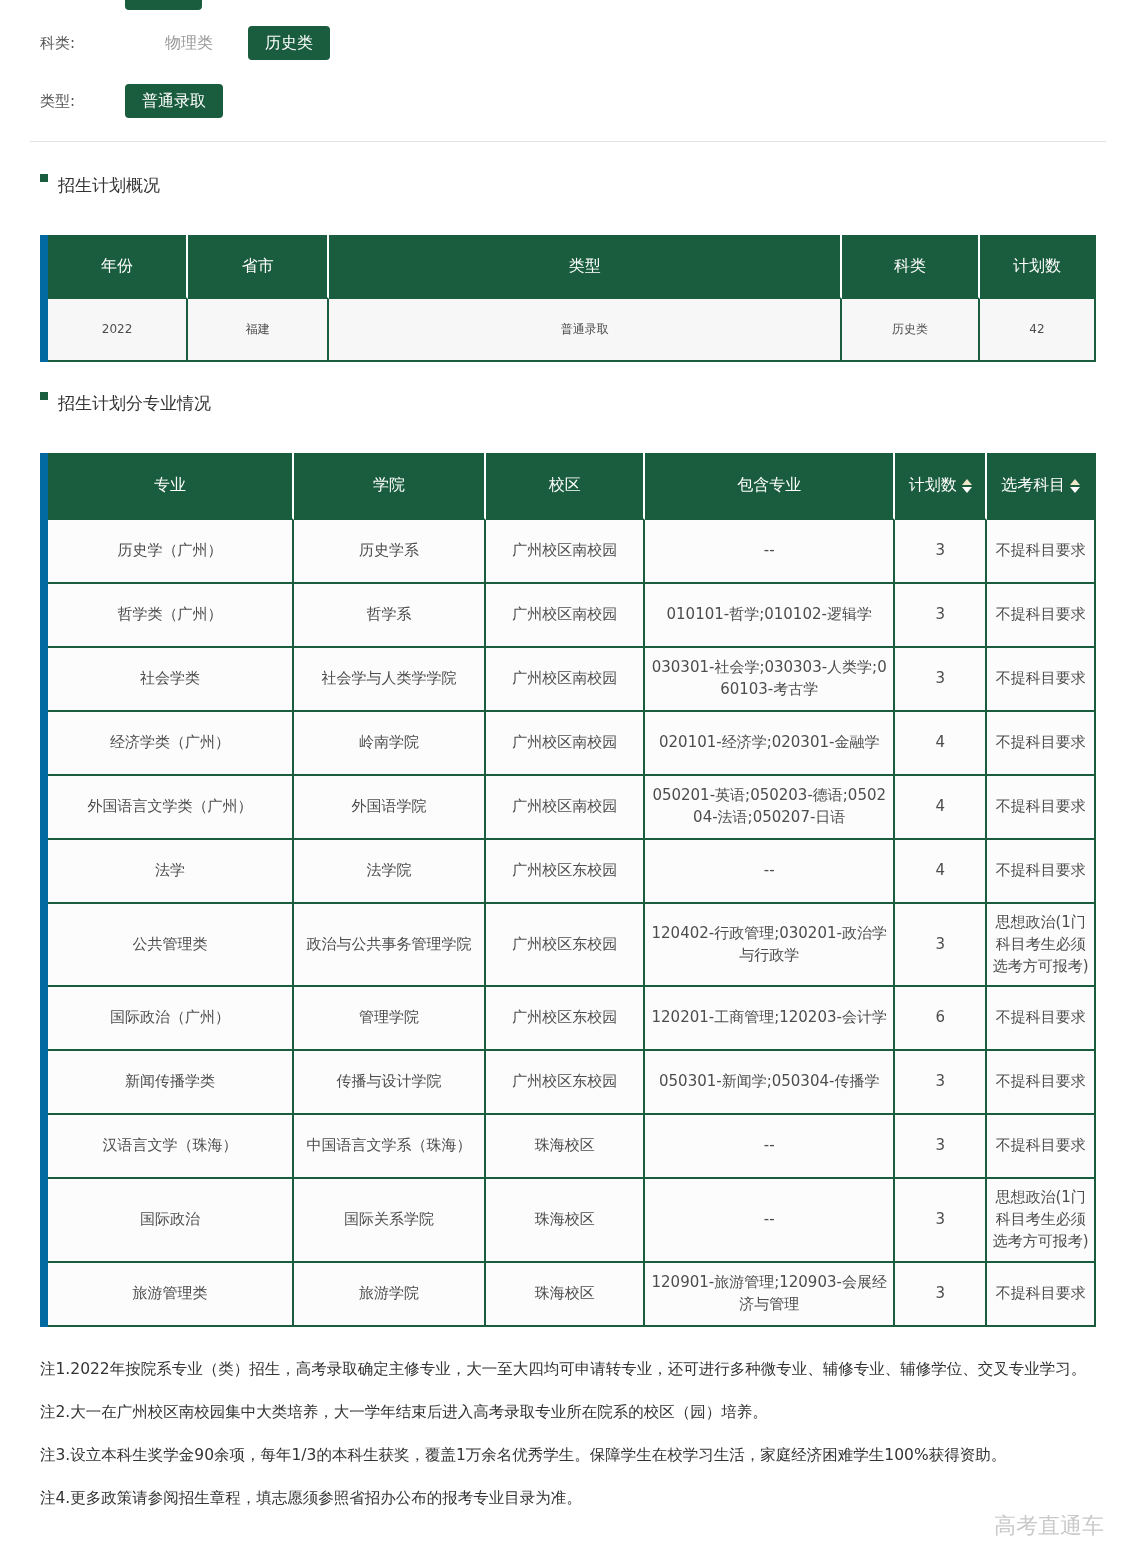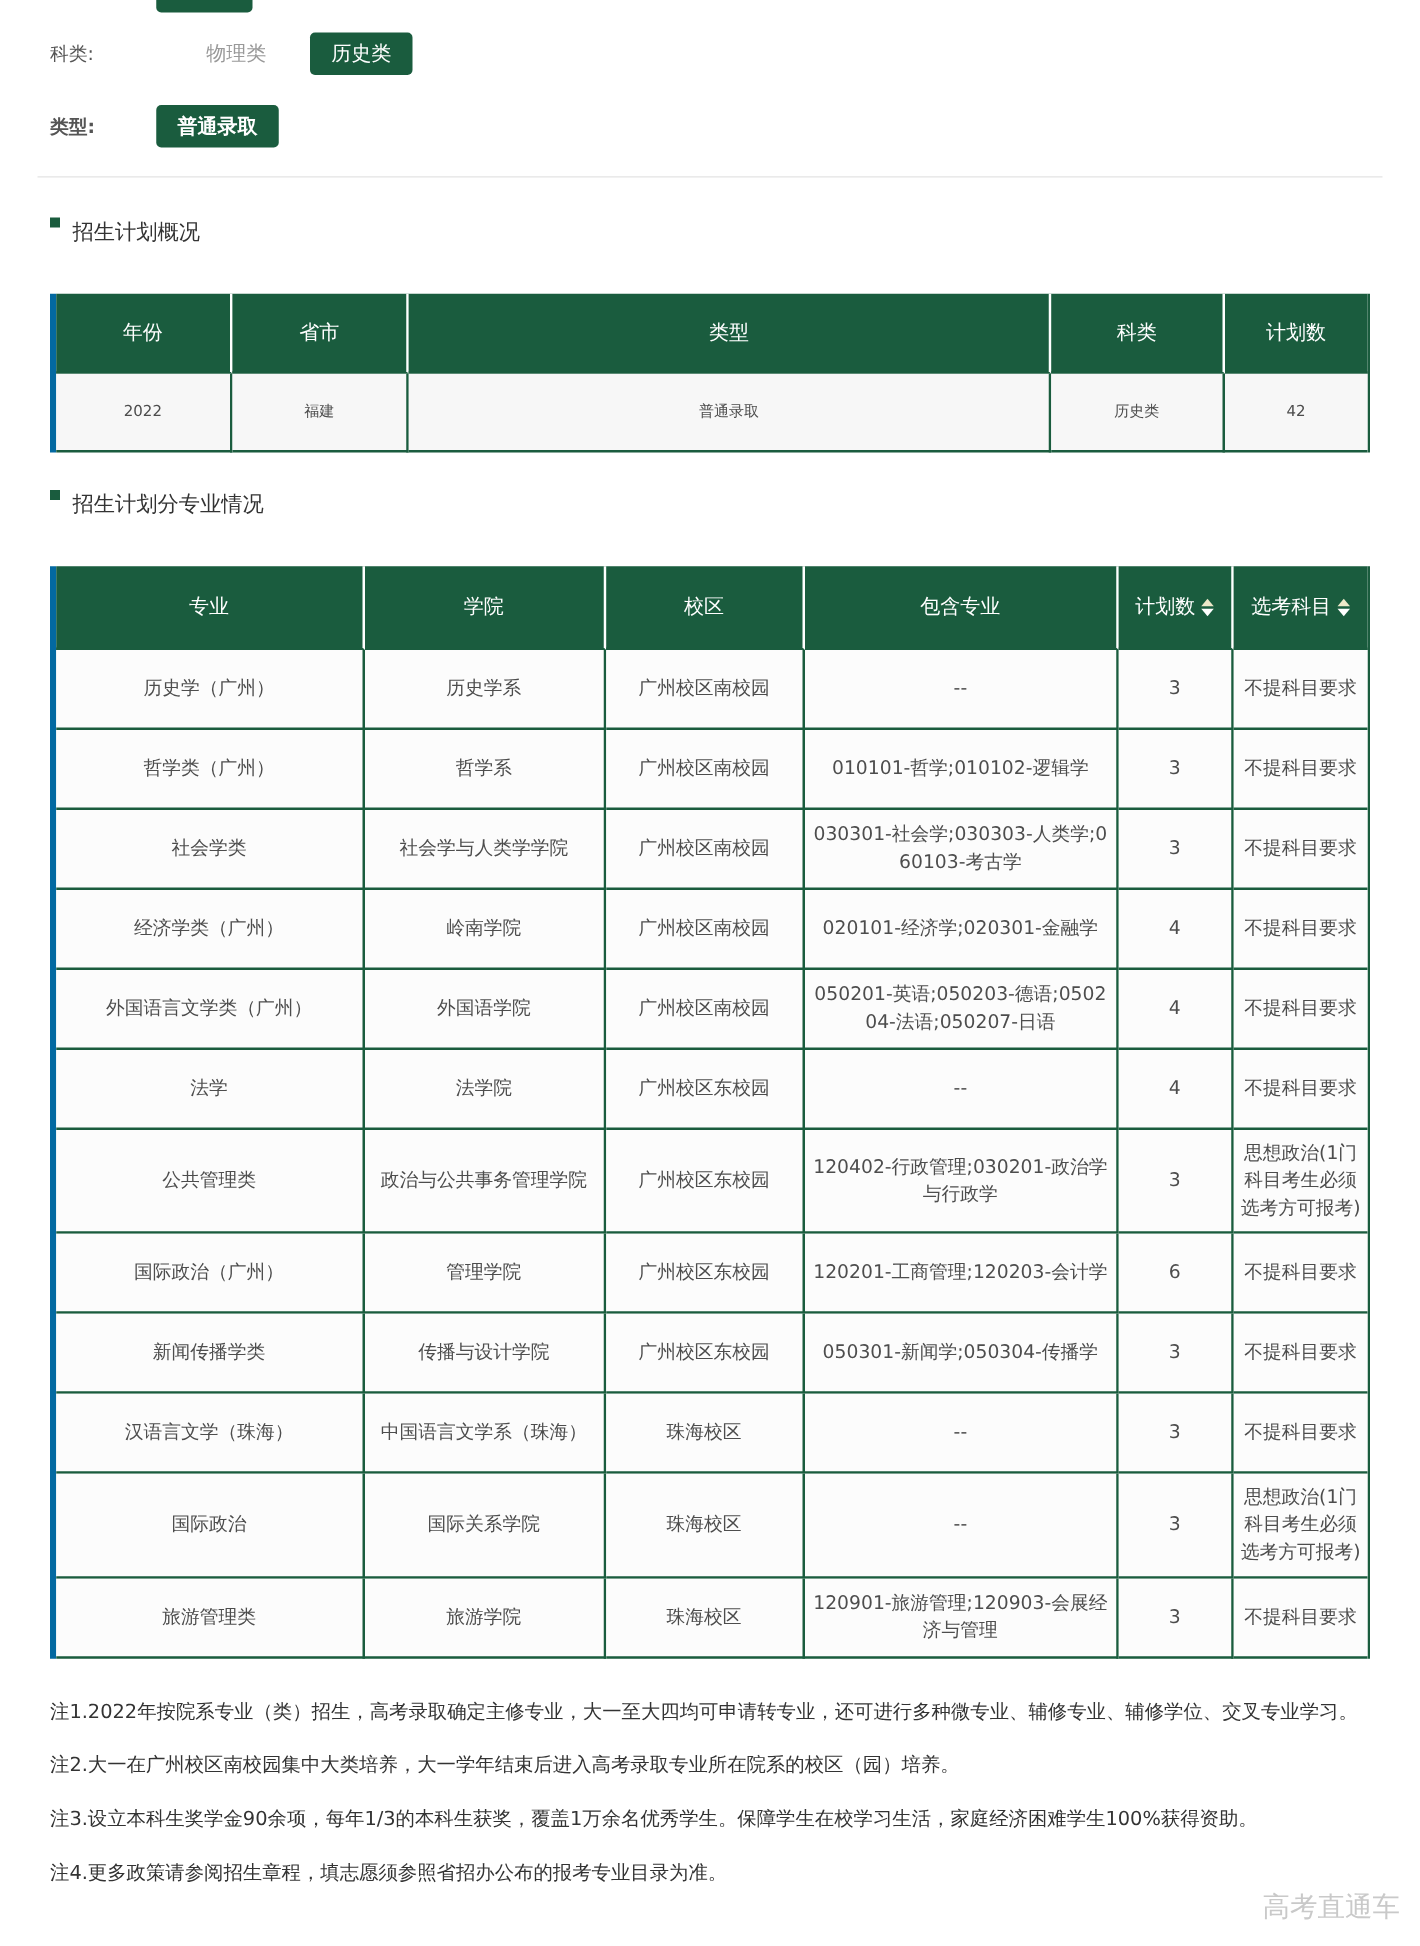--- a/index.html
+++ b/index.html
@@ -3,38 +3,38 @@
 <meta charset="utf-8">
 <style>
   html,body{margin:0;padding:0;background:#fff;}
   body{font-family:"DejaVu Sans","Liberation Sans",sans-serif;color:#333;}
   .page{position:relative;width:1136px;height:1557px;overflow:hidden;background:#fff;}
 
   
   .crop-btn{position:absolute;left:125px;top:-24px;width:77px;height:34px;
     background:#1a5c3e;border-radius:4px;}
   .filter-row{display:flex;align-items:center;margin:26px 0 0 40px;height:34px;}
-  .filter-row.second{margin-top:24px;font-weight:bold;}
+  .filter-row.second{margin-top:24px;}
   .filter-label{width:85px;font-size:15px;color:#555;flex:0 0 auto;}
   .opt{font-size:16px;line-height:34px;border-radius:4px;cursor:pointer;}
   .opt.plain{color:#999;padding:0 25px;margin-left:15px;}
   .opt.selected{background:#1a5c3e;color:#fff;padding:0 17px;margin-left:10px;}
   .filter-row.second .opt.selected{margin-left:0;}
 
   .divider{border:none;border-top:1px solid #e3e3e3;margin:23px 30px 0 30px;}
 
   
   .section-title{display:flex;align-items:flex-start;margin:32px 0 0 40px;
     font-size:17px;color:#333;}
   .section-title .bullet{width:8px;height:8px;background:#1a5c3e;margin-right:10px;flex:0 0 auto;}
 
   
   table{border-collapse:separate;border-spacing:0;width:1056px;margin:38px 0 0 40px;
     table-layout:fixed;}
-  table{border-left:5px solid #0369a1;border-right:2px solid #1a5c3e;}
+  table{border-left:8px solid #0369a1;border-right:2px solid #1a5c3e;}
   th{background:#1a5c3e;color:#fff;font-weight:normal;font-size:16px;
      border-right:2px solid #fff;border-bottom:2px solid #1a5c3e;padding:4px 2px;}
   th:last-child{border-right:none;}
   td{border-right:2px solid #1a5c3e;border-bottom:2px solid #1a5c3e;
      text-align:center;vertical-align:middle;font-size:15px;color:#4d4d4d;
      padding:8px 5px;line-height:1.45;word-break:break-all;}
   td:last-child{border-right:none;}
   #plan-table th{height:54px;}
   #plan-table td{height:45px;background:#f7f7f7;font-size:12px;}
   #major-table th{height:57px;}
@@ -43,21 +43,21 @@
   .sort-icon{display:inline-block;vertical-align:middle;margin-left:5px;}
   .sort-icon i{display:block;width:0;height:0;border-left:5px solid transparent;
     border-right:5px solid transparent;}
   .sort-icon .up{border-bottom:6px solid #eee8c9;margin-bottom:2px;}
   .sort-icon .dn{border-top:6px solid #ffffff;}
 
   
   .notes{margin:28px 40px 0 40px;}
   .notes p{margin:0 0 14px 0;font-size:15.5px;color:#333;line-height:29px;}
 
-  .watermark{position:absolute;right:16px;bottom:16px;font-size:22px;color:#c9c9c9;}
+  .watermark{position:absolute;right:32px;bottom:16px;font-size:22px;color:#c9c9c9;}
 </style>
 </head>
 <body>
 
 <div class="page">
 
   <div class="crop-btn"></div>
 
   <div class="filter-row">
     <span class="filter-label">科类:</span>

